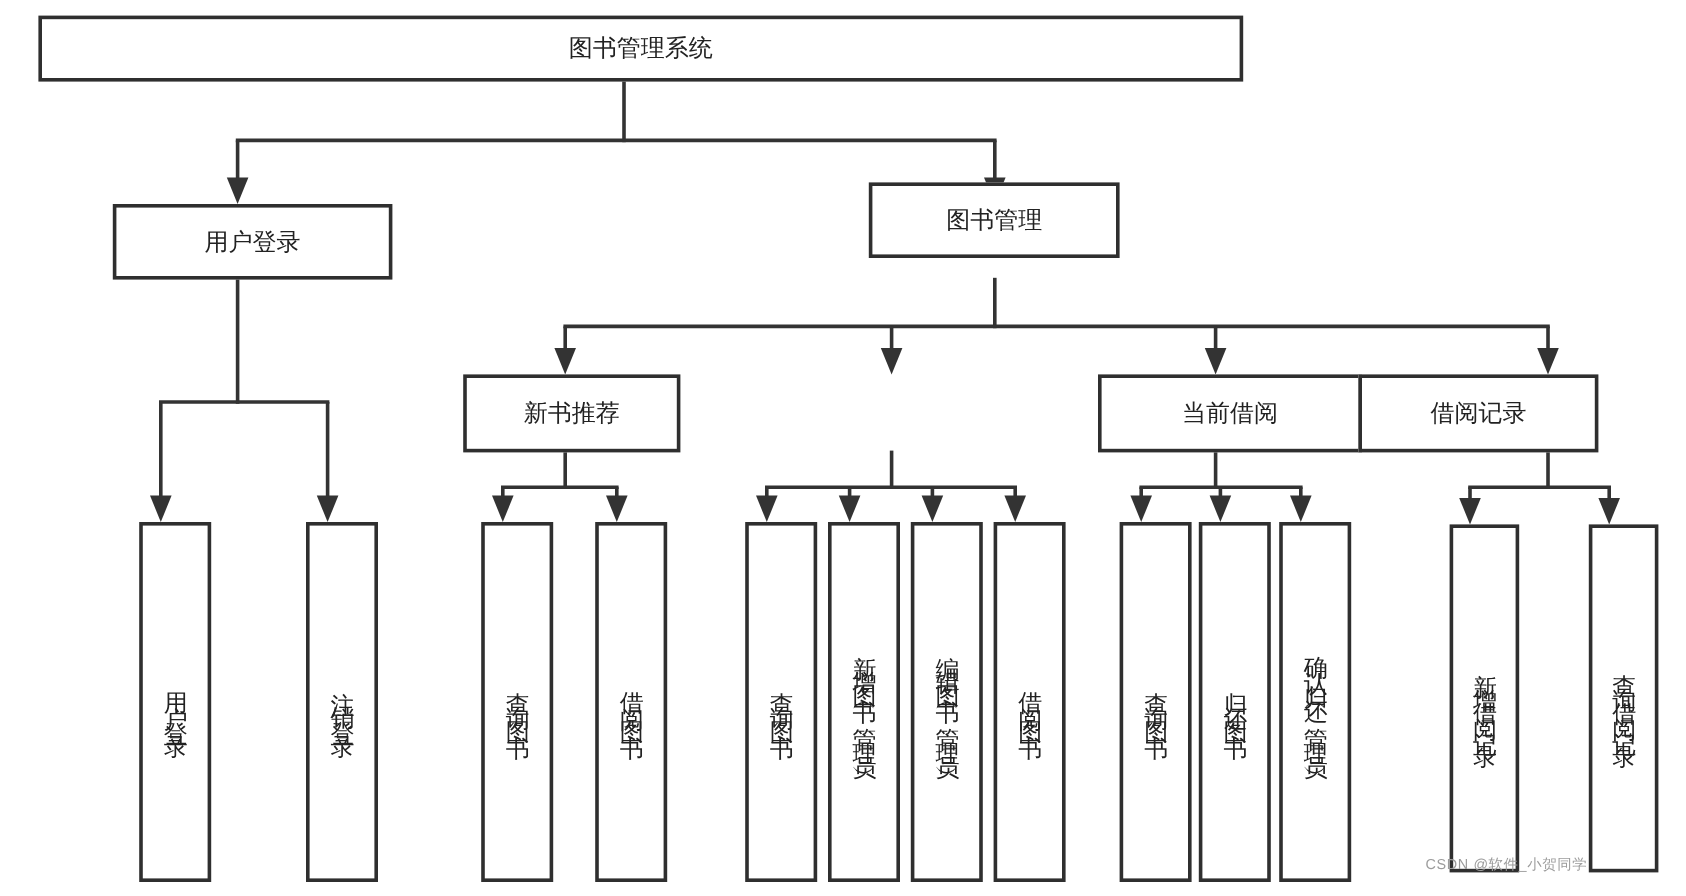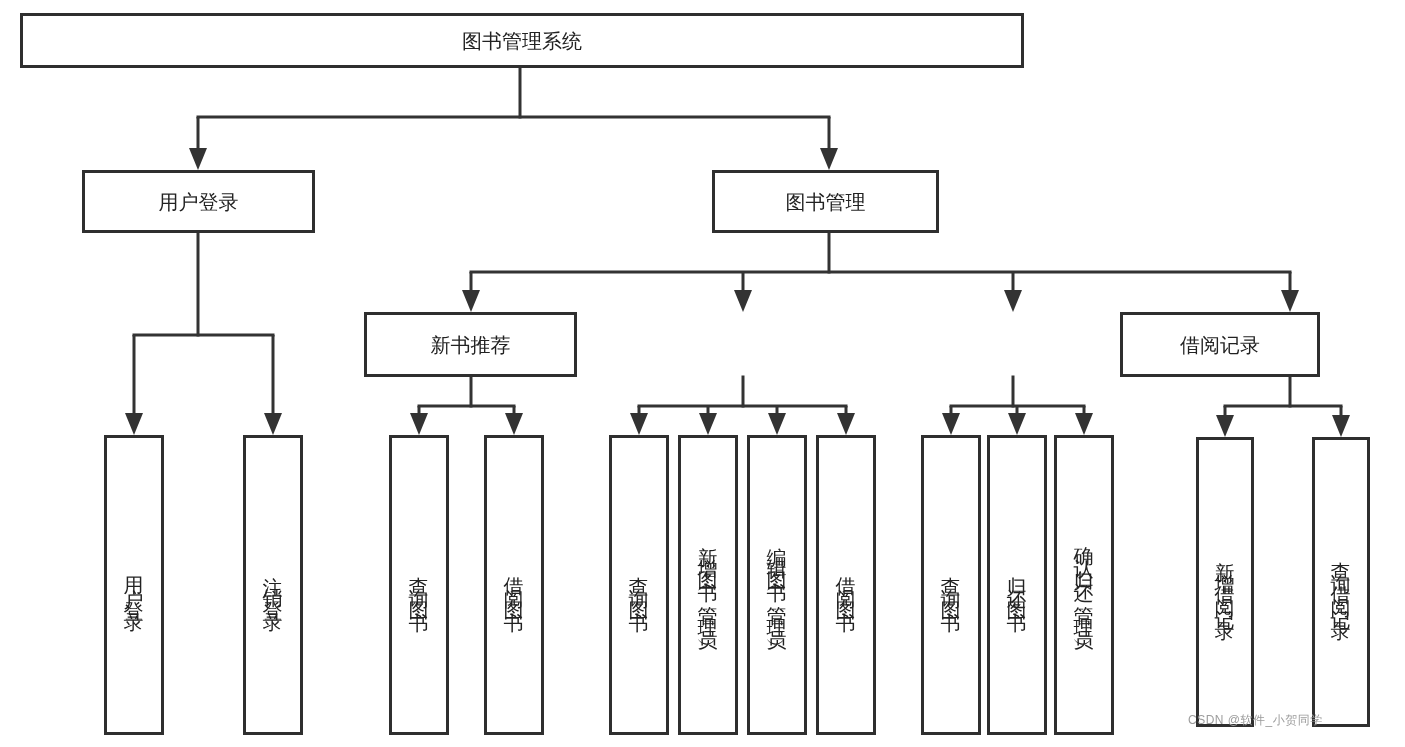--- a/index.html
+++ b/index.html
@@ -8,21 +8,21 @@
   html,body{margin:0;padding:0;background:#fff;}
   #canvas{
     position:relative; width:1405px; height:747px; background:var(--bg);
     font-family:"Liberation Sans", sans-serif; overflow:hidden;
   }
   #connectors{position:absolute;left:0;top:0;width:1405px;height:747px;pointer-events:none;}
   .box{
     position:absolute; box-sizing:border-box; background:#fff;
     border:3px solid var(--border); color:var(--text);
     display:flex; align-items:center; justify-content:center;
-    font-size:20px; line-height:1; z-index:2;
+    font-size:20px; line-height:1; z-index:2;margin-left:12px;
   }
   .vtext{
     writing-mode:vertical-lr; text-orientation:mixed;
     letter-spacing:12px; line-height:1; display:block;
   }
   #watermark{
     position:absolute; left:1188px; top:712px; width:212px;
     font-size:12px; color:var(--wm); z-index:4; white-space:nowrap;
     letter-spacing:0.5px;
   }
@@ -83,23 +83,24 @@
       <polygon points="1084,435 1075,413 1093,413" fill="#333333"></polygon>
       <line x1="1225" y1="406" x2="1225" y2="417" stroke="#333333" stroke-width="3"></line>
       <polygon points="1225,437 1216,415 1234,415" fill="#333333"></polygon>
       <line x1="1341" y1="406" x2="1341" y2="417" stroke="#333333" stroke-width="3"></line>
       <polygon points="1341,437 1332,415 1350,415" fill="#333333"></polygon>
     </svg>
 
   <div class="box" style="left:20px;top:13px;width:1004px;height:55px">图书管理系统</div>
 
   <div class="box" style="left:82px;top:170px;width:233px;height:63px">用户登录</div>
-  <div class="box" style="left:712px;top:170px;width:227px;height:63px">图书管理</div>
+  <div class="box" style="left:712px;top:152px;width:209px;height:63px">图书管理</div>
 
-  <div class="box" style="left:364px;top:312px;width:213px;height:65px">新书推荐</div>
+  <div class="box" style="left:374px;top:312px;width:181px;height:65px">新书推荐</div>
+  <div class="box" style="left:903px;top:312px;width:220px;height:65px">当前借阅</div>
   <div class="box" style="left:1120px;top:312px;width:200px;height:65px">借阅记录</div>
 
   <div class="box" style="left:104px;top:435px;width:60px;height:300px">
     <span class="vtext">用户登录</span>
   </div>
   <div class="box" style="left:243px;top:435px;width:60px;height:300px">
     <span class="vtext">注销登录</span>
   </div>
 
   <div class="box" style="left:389px;top:435px;width:60px;height:300px">

